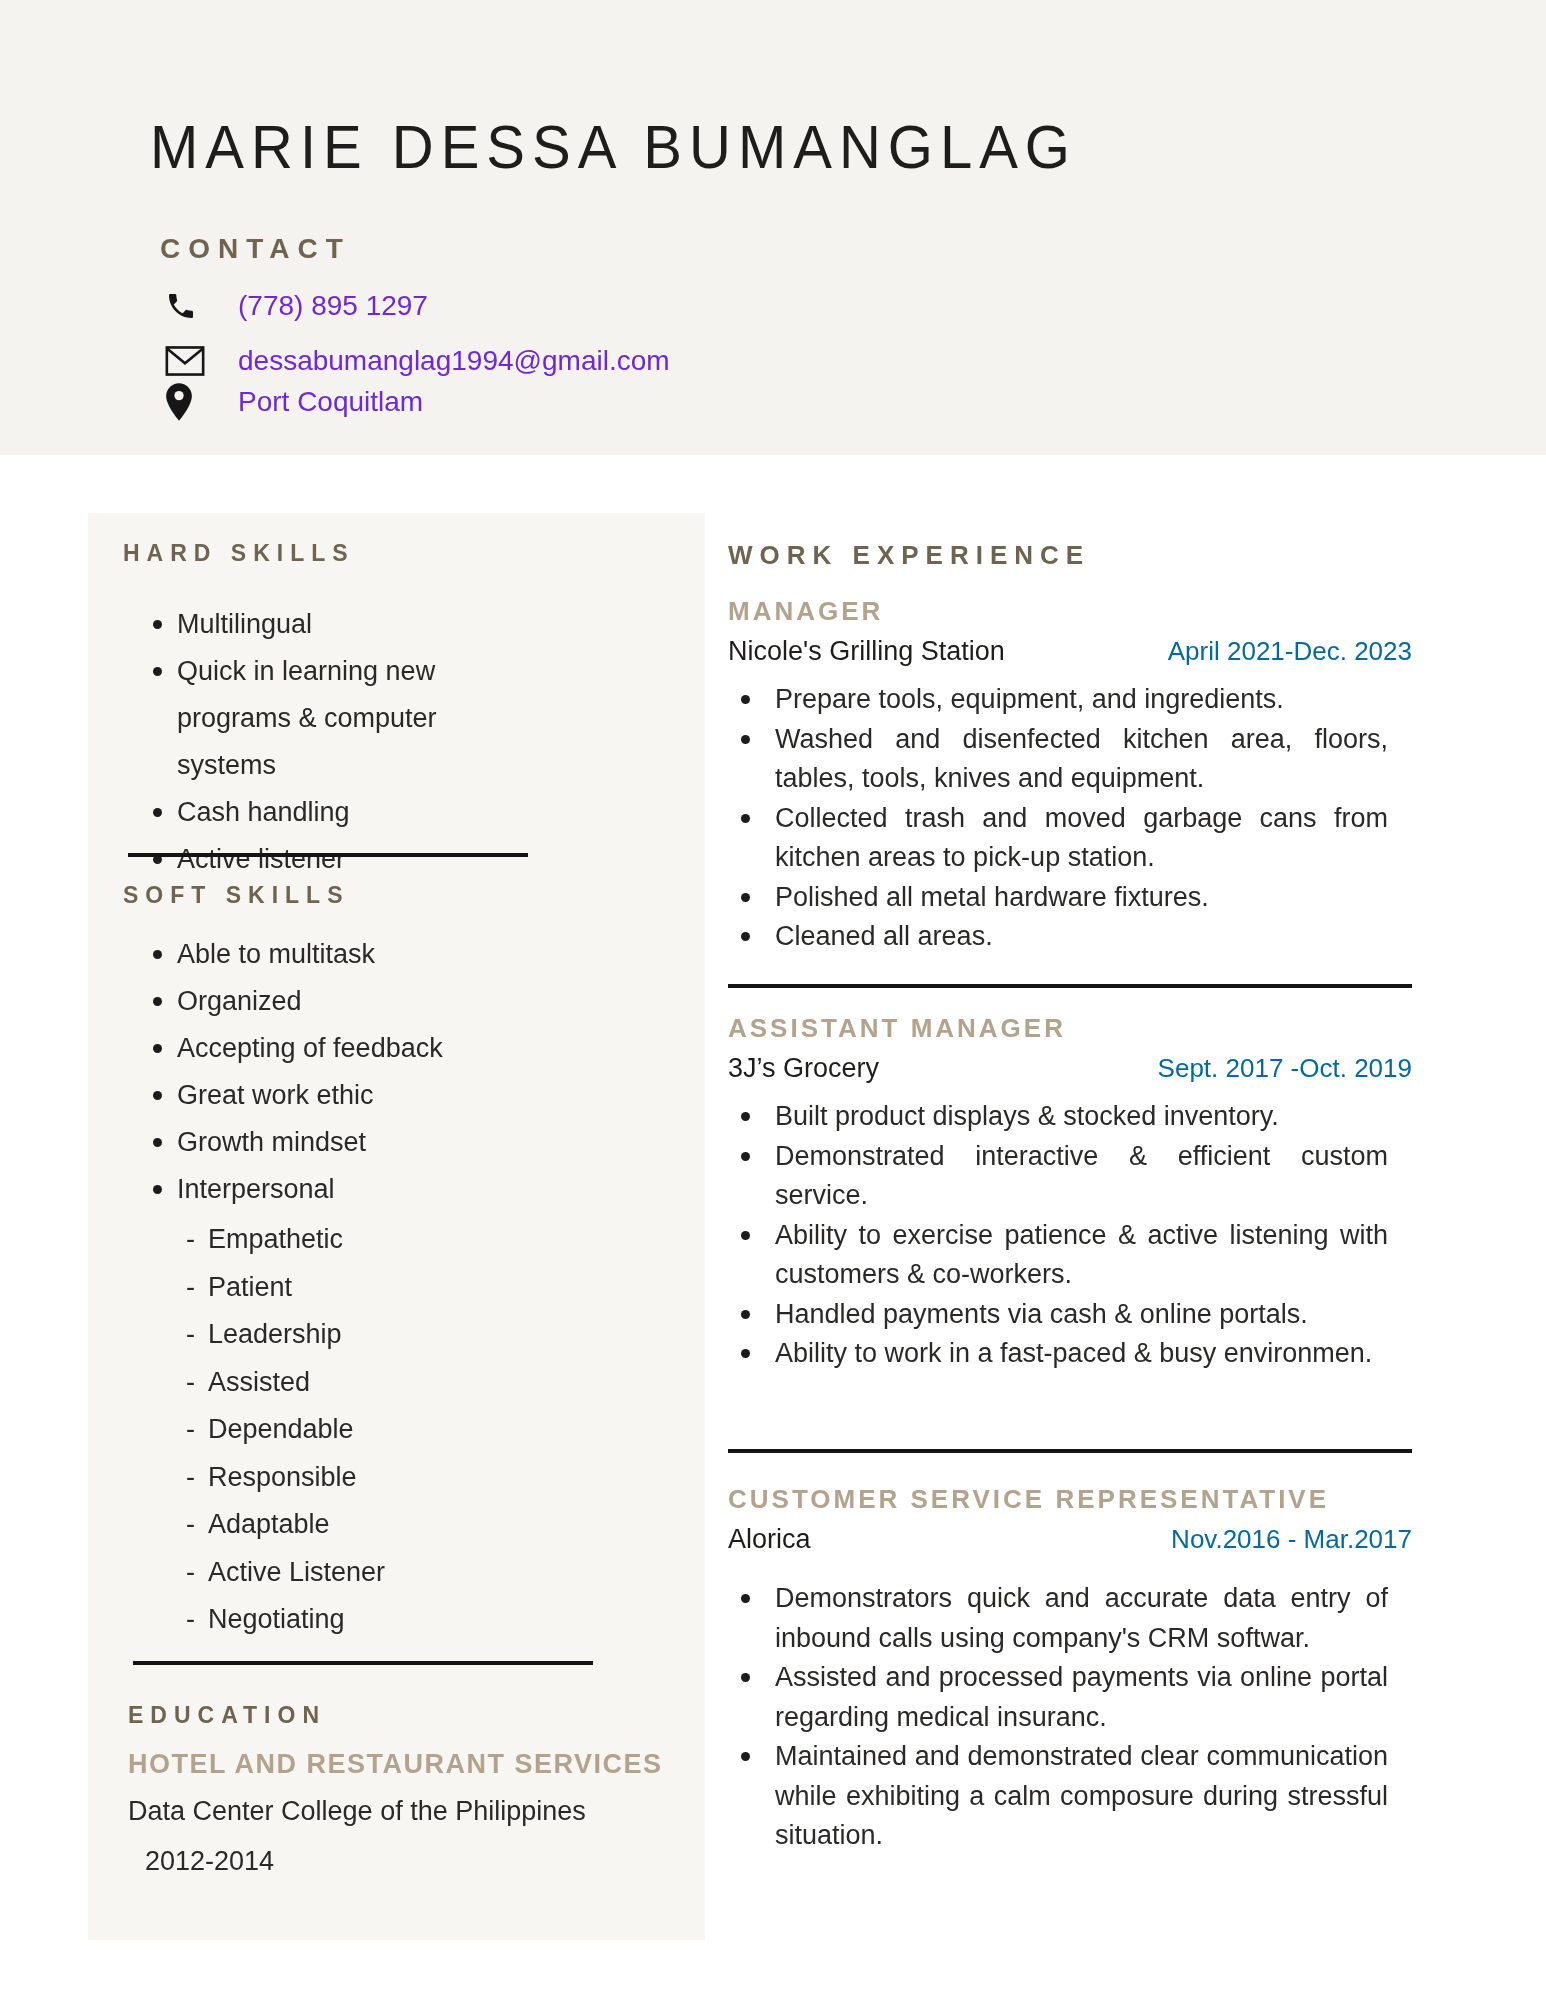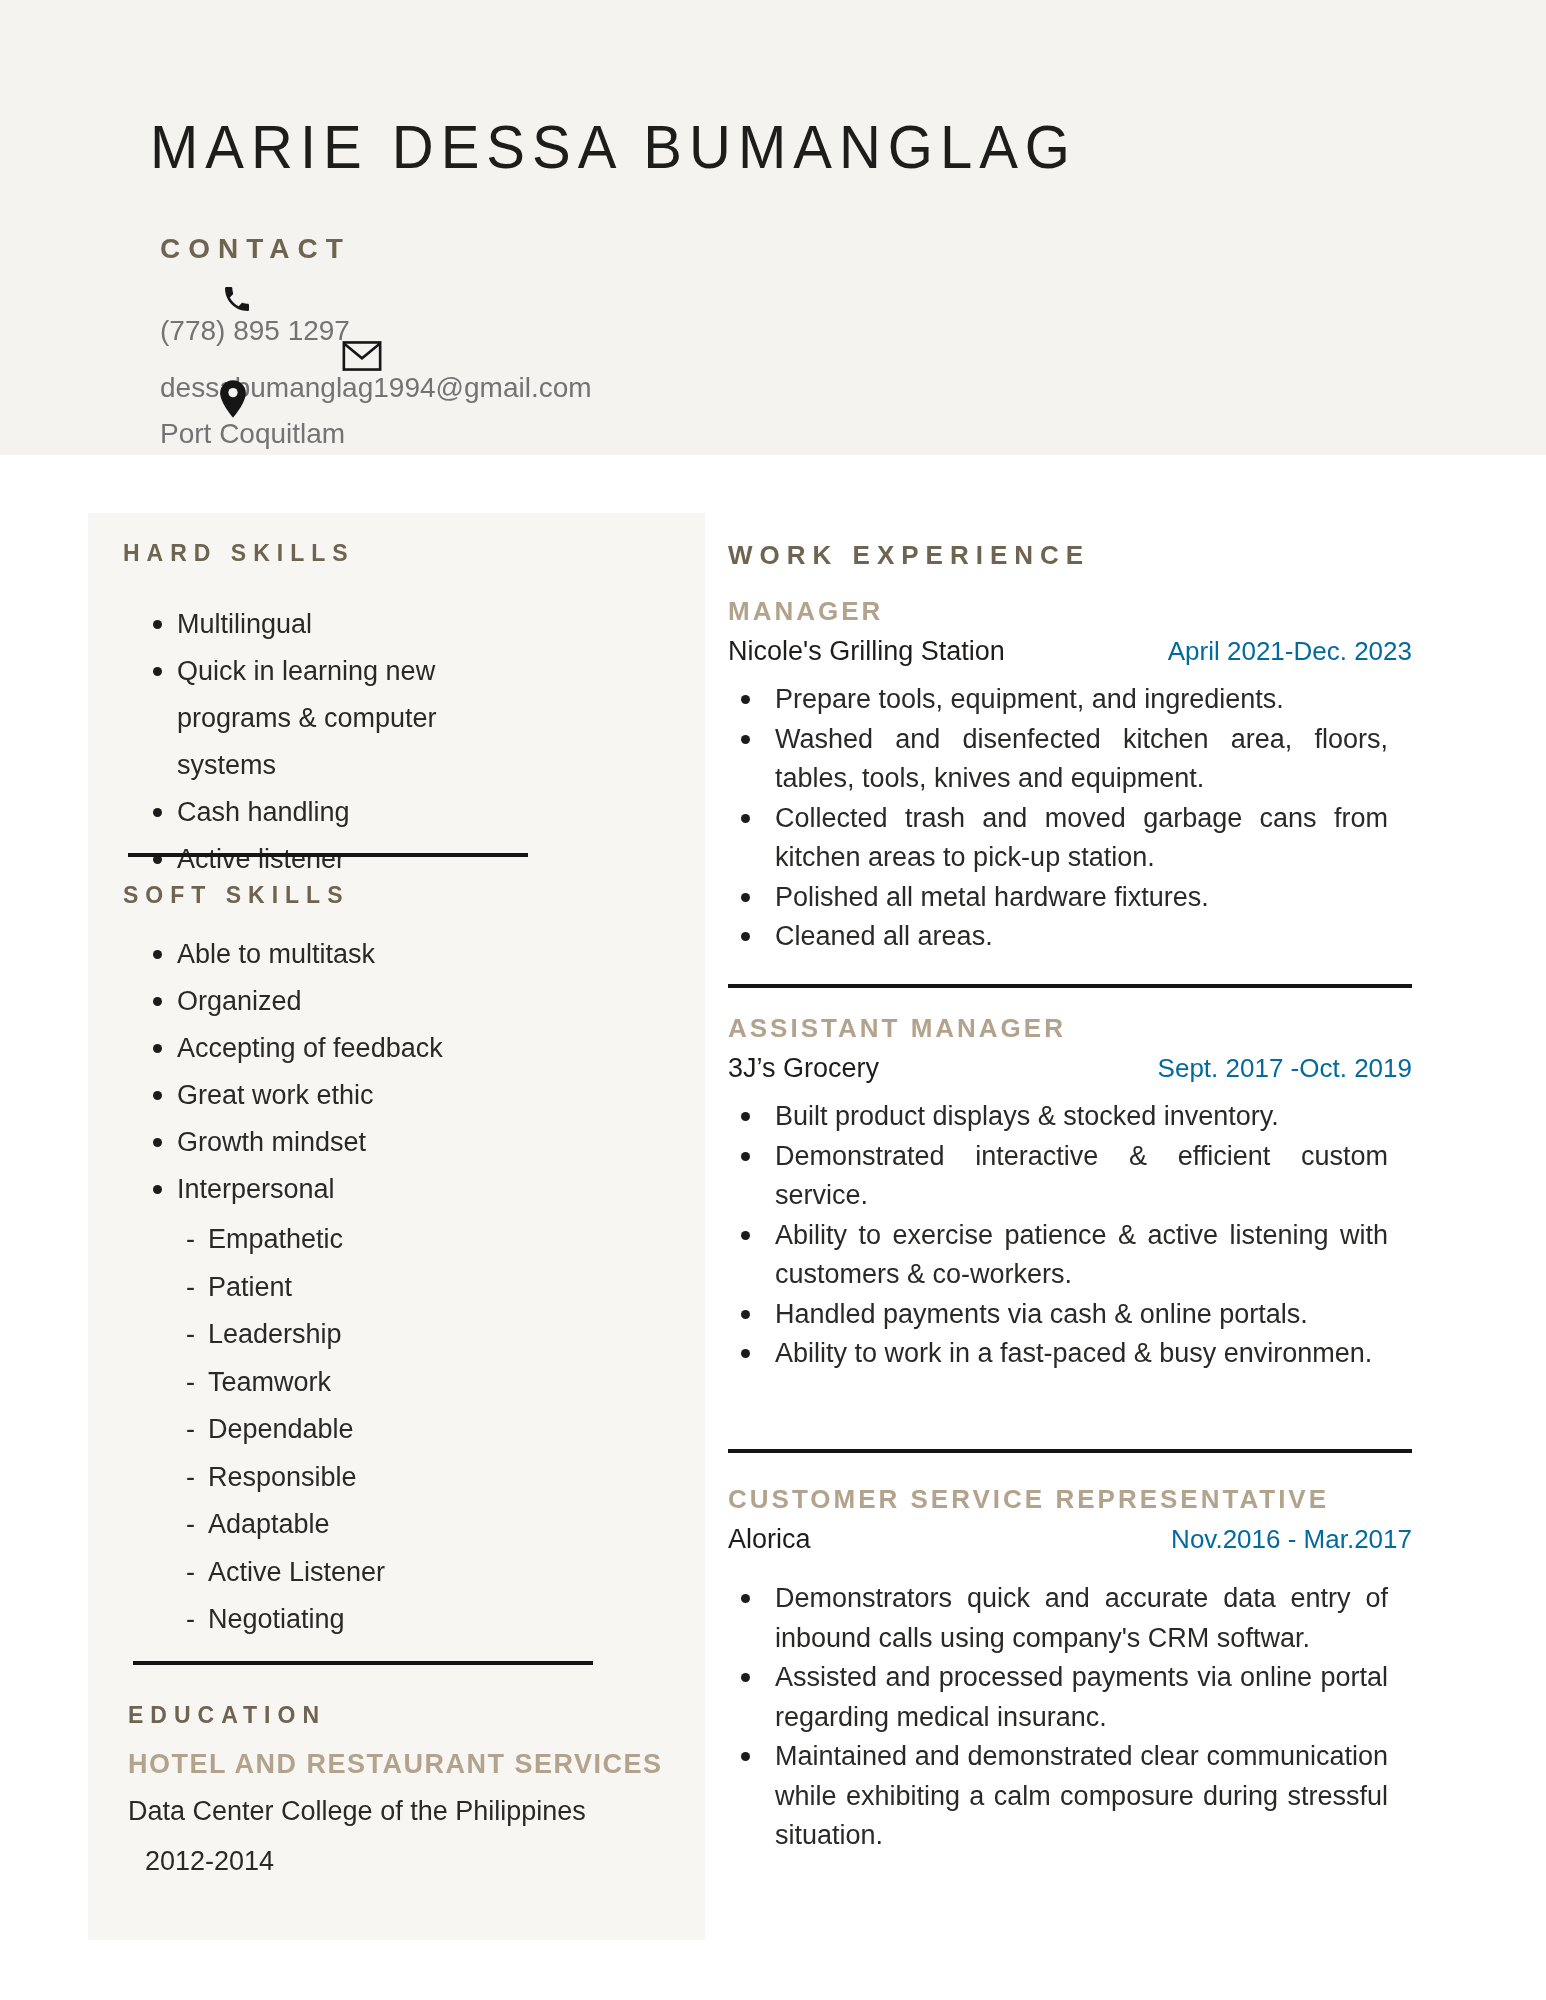--- a/index.html
+++ b/index.html
@@ -34,21 +34,21 @@
     color:var(--name);white-space:nowrap;
     transform:scaleY(1.04);transform-origin:top left;
   }
   .contact-heading{
     position:absolute;left:160px;top:233px;
     font-size:28px;font-weight:700;letter-spacing:8px;
     color:var(--heading-dark);
   }
   .contact-row{
     position:absolute;left:160px;display:flex;align-items:center;
-    font-size:28px;color:#737373;flex-direction:column;
+    font-size:28px;color:#6d28d9;
   }
   .contact-row .cicon{width:78px;display:flex;align-items:center;justify-content:flex-start;padding-left:5px;}
   .row-phone{top:283px;height:46px;}
   .row-email{top:340px;height:42px;}
   .row-location{top:380px;height:44px;}
   
   .panel{
     position:absolute;left:88px;top:513px;width:617px;height:1427px;
     background:var(--panel);
   }
@@ -187,21 +187,21 @@
       <li>Accepting of feedback</li>
       <li>Great work ethic</li>
       <li>Growth mindset</li>
       <li>Interpersonal</li>
     </ul>
   <ul class="side-list sub-list">
 
   <li>Empathetic</li>
       <li>Patient</li>
       <li>Leadership</li>
-      <li>Teamwork</li>
+      <li>Assisted</li>
       <li>Dependable</li>
       <li>Responsible</li>
       <li>Adaptable</li>
       <li>Active Listener</li>
       <li>Negotiating</li>
     </ul>
 
   <div class="hdiv hdiv2"></div>
 
   <h2 class="side-heading edu-heading">EDUCATION</h2>

